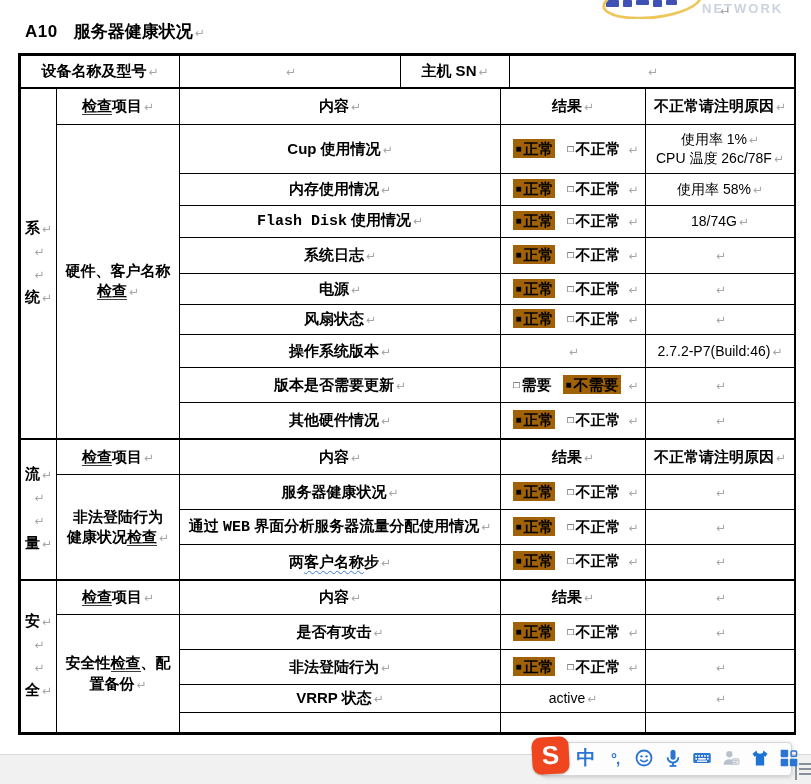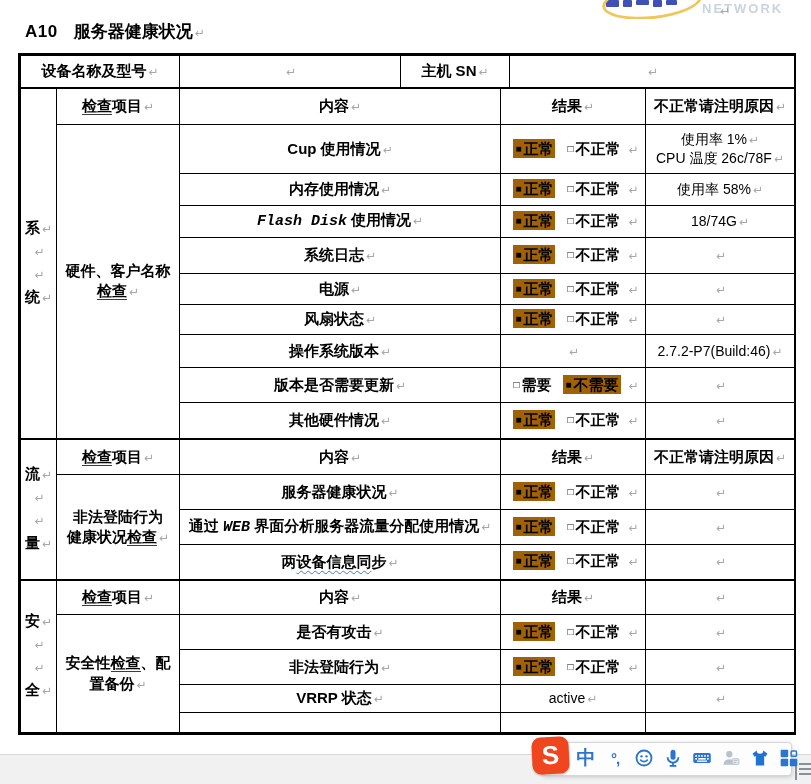--- a/index.html
+++ b/index.html
@@ -30,21 +30,21 @@
   tr.sep>td{border-top:2px solid #000;}
   .h34{height:32px}.h35{height:35px}.h36{height:36px}.h31{height:31px}.h30{height:30px}
   .h33{height:33px}.h49{height:49px}.h28{height:28px}.h20{height:20px}
   .reg{font-weight:400;font-size:14px;}
   .vline{display:block;line-height:1.35;}
   .pil::before{content:"\21B5";color:#a7a7a7;font-weight:400;font-size:12px;margin-left:2px;
                font-family:"DejaVu Sans",sans-serif;}
   .mk.u{border-bottom:1.5px solid #3c3c3c;}
   .mk.wavy-red{text-decoration:underline;text-decoration-style:wavy;text-decoration-color:#e8442e;text-decoration-thickness:1px;text-underline-offset:3px;}
   .mk.wavy-blue{text-decoration:underline;text-decoration-style:wavy;text-decoration-color:#3a7bd5;text-decoration-thickness:1px;text-underline-offset:3px;}
-  .mono{font-family:"Liberation Mono","DejaVu Sans Mono",monospace;font-weight:700;font-style:italic;}
+  .mono{font-family:"Liberation Mono","DejaVu Sans Mono",monospace;font-weight:700;}
   .c-side{padding:0;}
   .sideline{display:block;line-height:22px;}
   .opt{margin:0 6px;white-space:nowrap;}
   .opt .box{font-size:10px;position:relative;top:-2px;margin-right:2px;}
   .opt.shaded{background:#a16207;padding:1px 2px;}
 
   
   .ime{position:absolute;left:532px;top:735px;width:262px;height:45px;z-index:20;}
   .ime .bar{position:absolute;left:10px;top:7px;width:248px;height:32px;background:#fdfdfd;
             border:1px solid #d6d6d6;border-radius:4px;box-shadow:0 1px 4px rgba(0,0,0,.18);}
@@ -265,21 +265,21 @@
           <td class="val">
                 <div class="vline">通过 <span class="mono">WEB</span> 界面分析服务器流量分配使用情况<span class="pil"></span></div>
               </td>
           <td><span class="opt shaded"><span class="box">■</span>正常</span><span class="opt"><span class="box">□</span>不正常</span><span class="pil"></span></td>
           <td class="val reg">
                 <div class="vline"><span class="pil"></span></div>
               </td>
         </tr>
         <tr class="h35">
           <td class="val">
-                <div class="vline">两<span class="mk wavy-blue">设备信息同</span>步<span class="pil"></span></div>
+                <div class="vline">两<span class="mk wavy-blue">客户名称</span>步<span class="pil"></span></div>
               </td>
           <td><span class="opt shaded"><span class="box">■</span>正常</span><span class="opt"><span class="box">□</span>不正常</span><span class="pil"></span></td>
           <td class="val reg">
                 <div class="vline"><span class="pil"></span></div>
               </td>
         </tr>
 
         <tr class="sep h35">
           <td class="c-side" rowspan="5">
             <div class="sideline"><span>安</span><span class="pil"></span></div>

